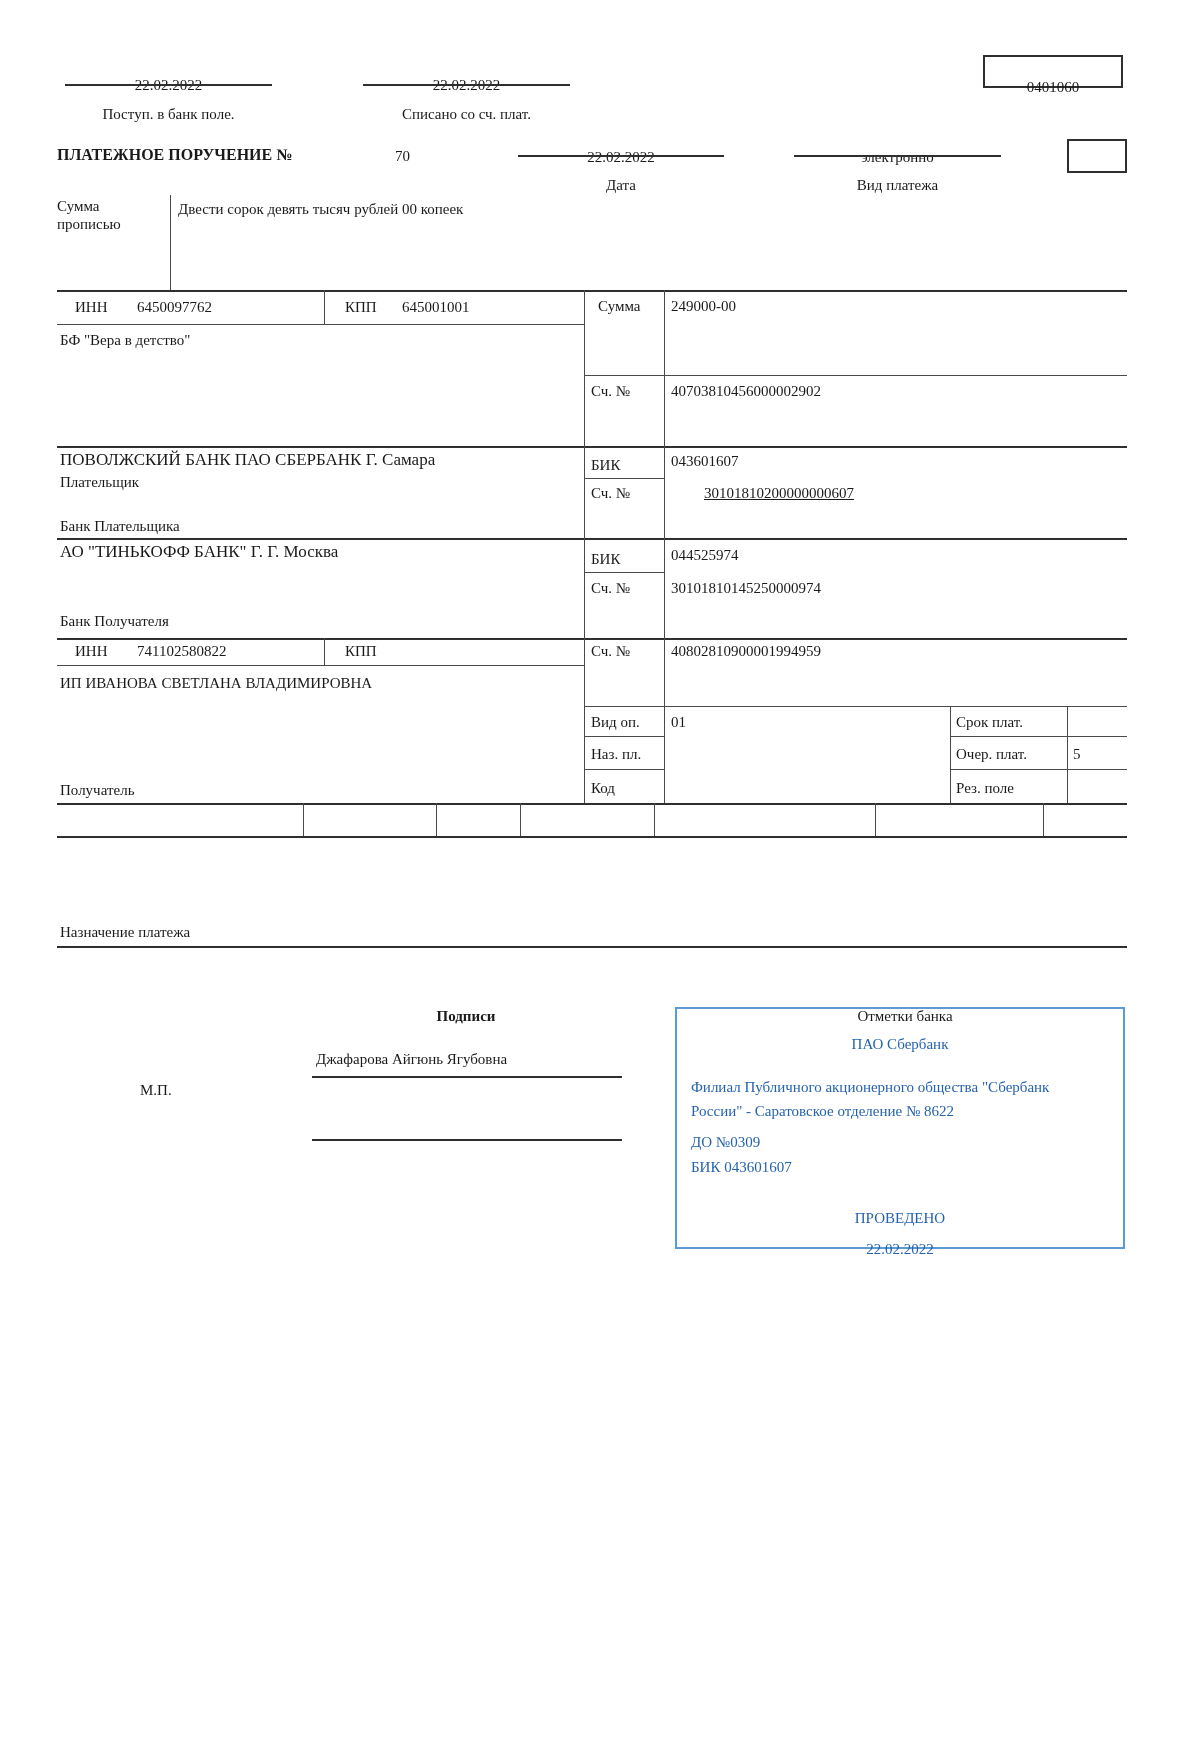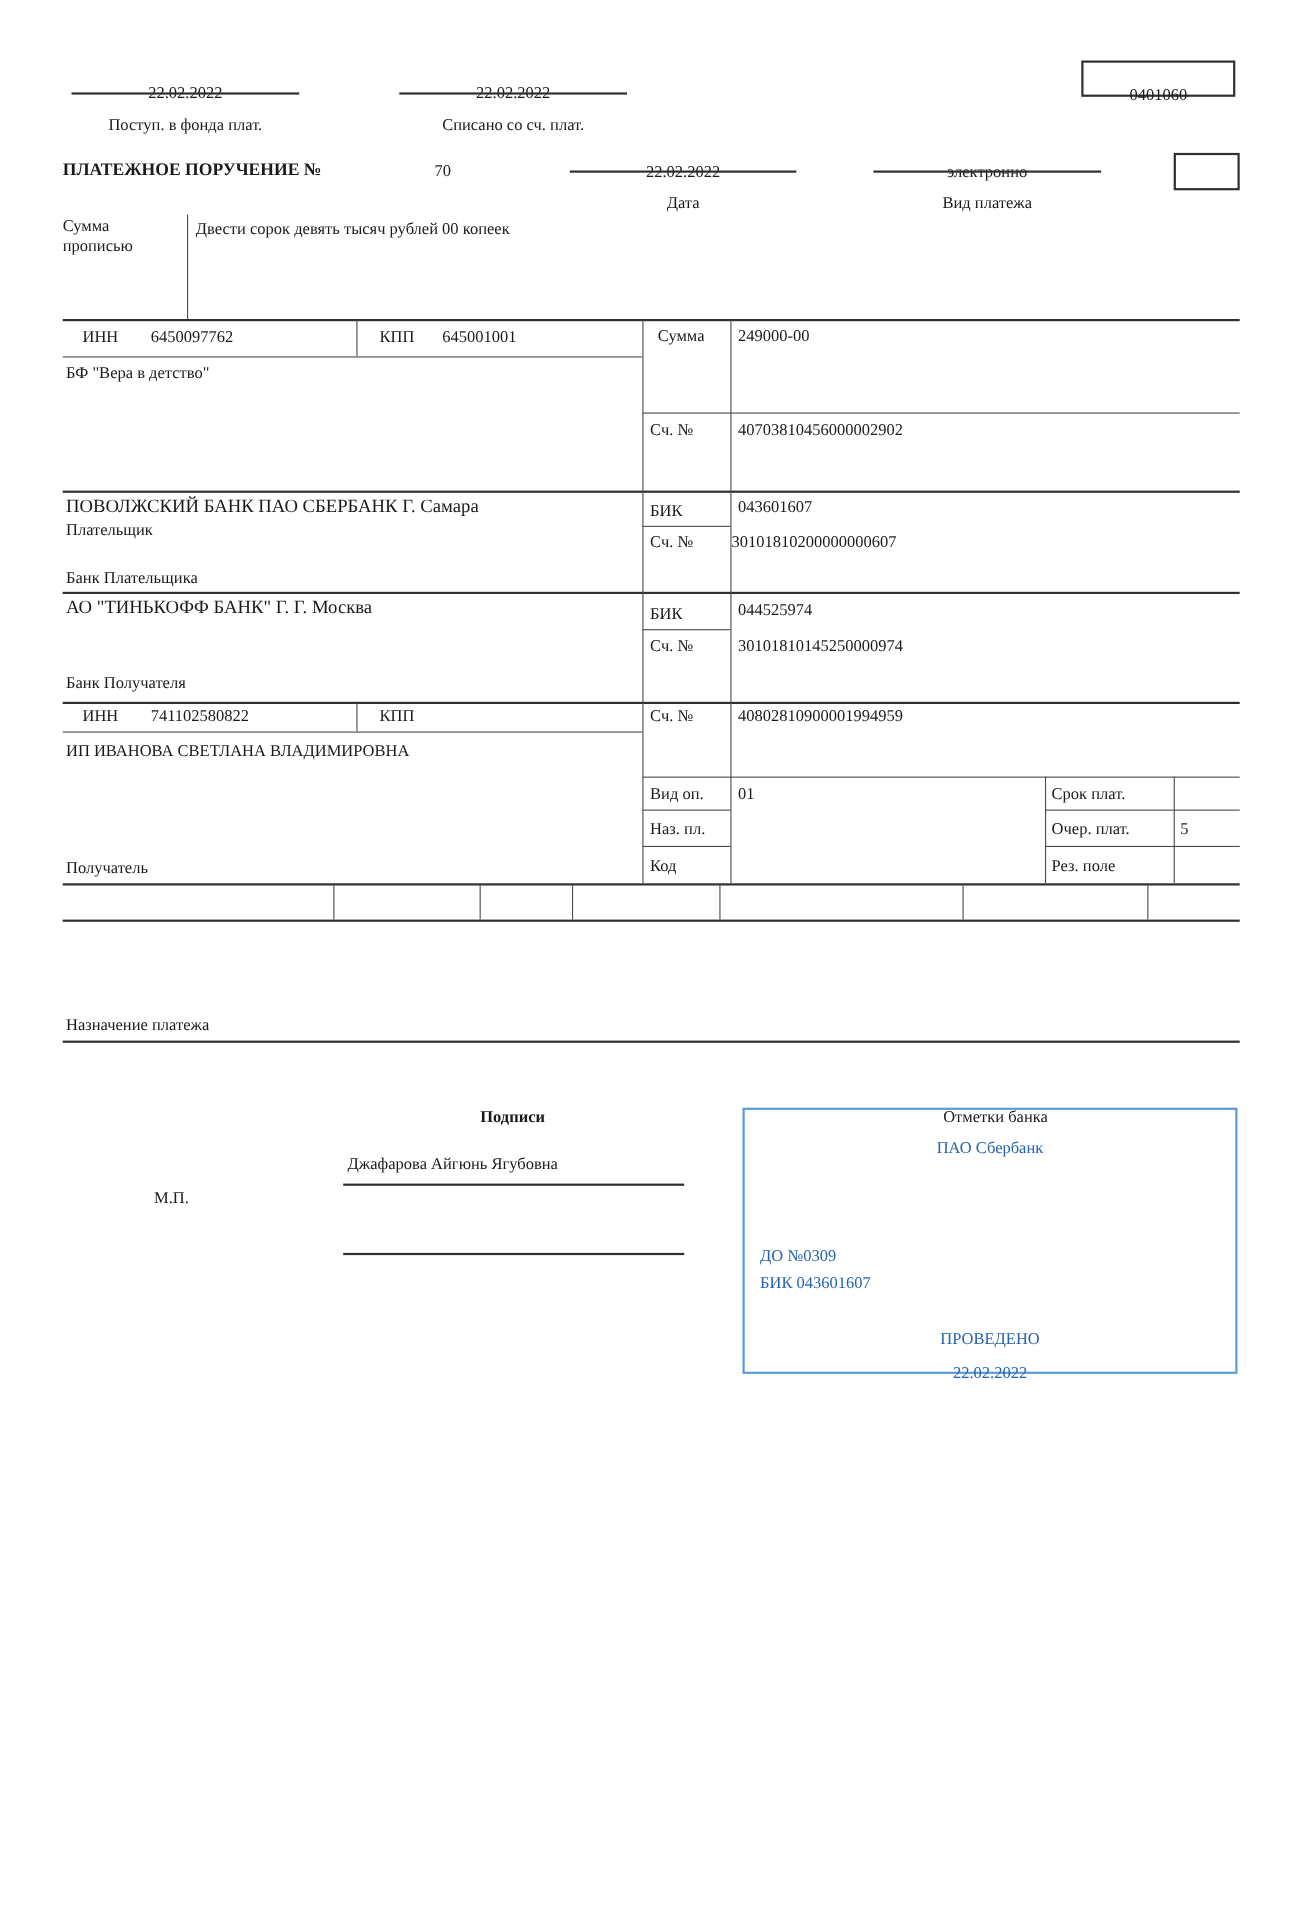--- a/index.html
+++ b/index.html
@@ -19,21 +19,21 @@
   .blue{color:#2563ae;}
   .stamp .t{font-size:15px;}
 </style>
 </head>
 <body>
 
 <div class="page">
 
   <div class="t c" style="left:65px;top:60px;width:207px;">22.02.2022</div>
   <div class="h" style="left:65px;top:84px;width:207px;"></div>
-  <div class="t c" style="left:65px;top:89px;width:207px;">Поступ. в фонда плат.</div>
+  <div class="t c" style="left:65px;top:89px;width:207px;">Поступ. в банк поле.</div>
 
   <div class="t c" style="left:363px;top:60px;width:207px;">22.02.2022</div>
   <div class="h" style="left:363px;top:84px;width:207px;"></div>
   <div class="t c" style="left:363px;top:89px;width:207px;">Списано со сч. плат.</div>
 
   <div class="box" style="left:983px;top:55px;width:136px;height:29px;">
     <div class="t c" style="left:0;top:5px;width:136px;">0401060</div>
   </div>
 
   <div class="t b" style="left:57px;top:146px;">ПЛАТЕЖНОЕ ПОРУЧЕНИЕ №</div>
@@ -92,21 +92,21 @@
   <div class="t" style="left:671px;top:297px;">249000-00</div>
   <div class="t" style="left:60px;top:331px;">БФ "Вера в детство"</div>
   <div class="t" style="left:591px;top:382px;">Сч. №</div>
   <div class="t" style="left:671px;top:382px;">40703810456000002902</div>
   <div class="t" style="left:60px;top:425px;margin-top:48px;">Плательщик</div>
 
   <div class="t sm" style="left:60px;top:453px;">ПОВОЛЖСКИЙ БАНК ПАО СБЕРБАНК Г. Самара</div>
   <div class="t" style="left:591px;top:456px;">БИК</div>
   <div class="t" style="left:671px;top:452px;">043601607</div>
   <div class="t" style="left:591px;top:484px;">Сч. №</div>
-  <div class="t" style="left:665px;top:484px;">30101810200000000607</div>
+  <div class="t" style="left:704px;top:484px;text-decoration:underline;">30101810200000000607</div>
   <div class="t" style="left:60px;top:517px;">Банк Плательщика</div>
 
   <div class="t sm" style="left:60px;top:545px;">АО "ТИНЬКОФФ БАНК" Г. Г. Москва</div>
   <div class="t" style="left:591px;top:550px;">БИК</div>
   <div class="t" style="left:671px;top:546px;">044525974</div>
   <div class="t" style="left:591px;top:579px;">Сч. №</div>
   <div class="t" style="left:671px;top:579px;">30101810145250000974</div>
   <div class="t" style="left:60px;top:612px;">Банк Получателя</div>
 
   <div class="t" style="left:75px;top:642px;">ИНН</div>
@@ -135,19 +135,20 @@
   <div class="t c" style="left:371px;top:991px;width:190px;font-weight:bold;">Подписи</div>
   <div class="t c" style="left:810px;top:991px;width:190px;">Отметки банка</div>
 
   <div class="t" style="left:316px;top:1050px;">Джафарова Айгюнь Ягубовна</div>
   <div class="h" style="left:312px;top:1076px;width:310px;"></div>
   <div class="t" style="left:140px;top:1081px;">М.П.</div>
   <div class="h" style="left:312px;top:1139px;width:310px;"></div>
 
   <div class="stamp">
     <div class="t c blue" style="left:0;top:10px;width:446px;">ПАО Сбербанк</div>
+    <div class="t wrap blue" style="left:14px;top:66px;width:412px;line-height:24px;">Филиал Публичного акционерного общества "Сбербанк России" - Саратовское отделение № 8622</div>
     <div class="t blue" style="left:14px;top:124px;">ДО №0309</div>
     <div class="t blue" style="left:14px;top:149px;">БИК 043601607</div>
     <div class="t c blue" style="left:0;top:184px;width:446px;">ПРОВЕДЕНО</div>
     <div class="t c blue" style="left:0;top:215px;width:446px;">22.02.2022</div>
   </div>
 
 </div>
 
 </body></html>

